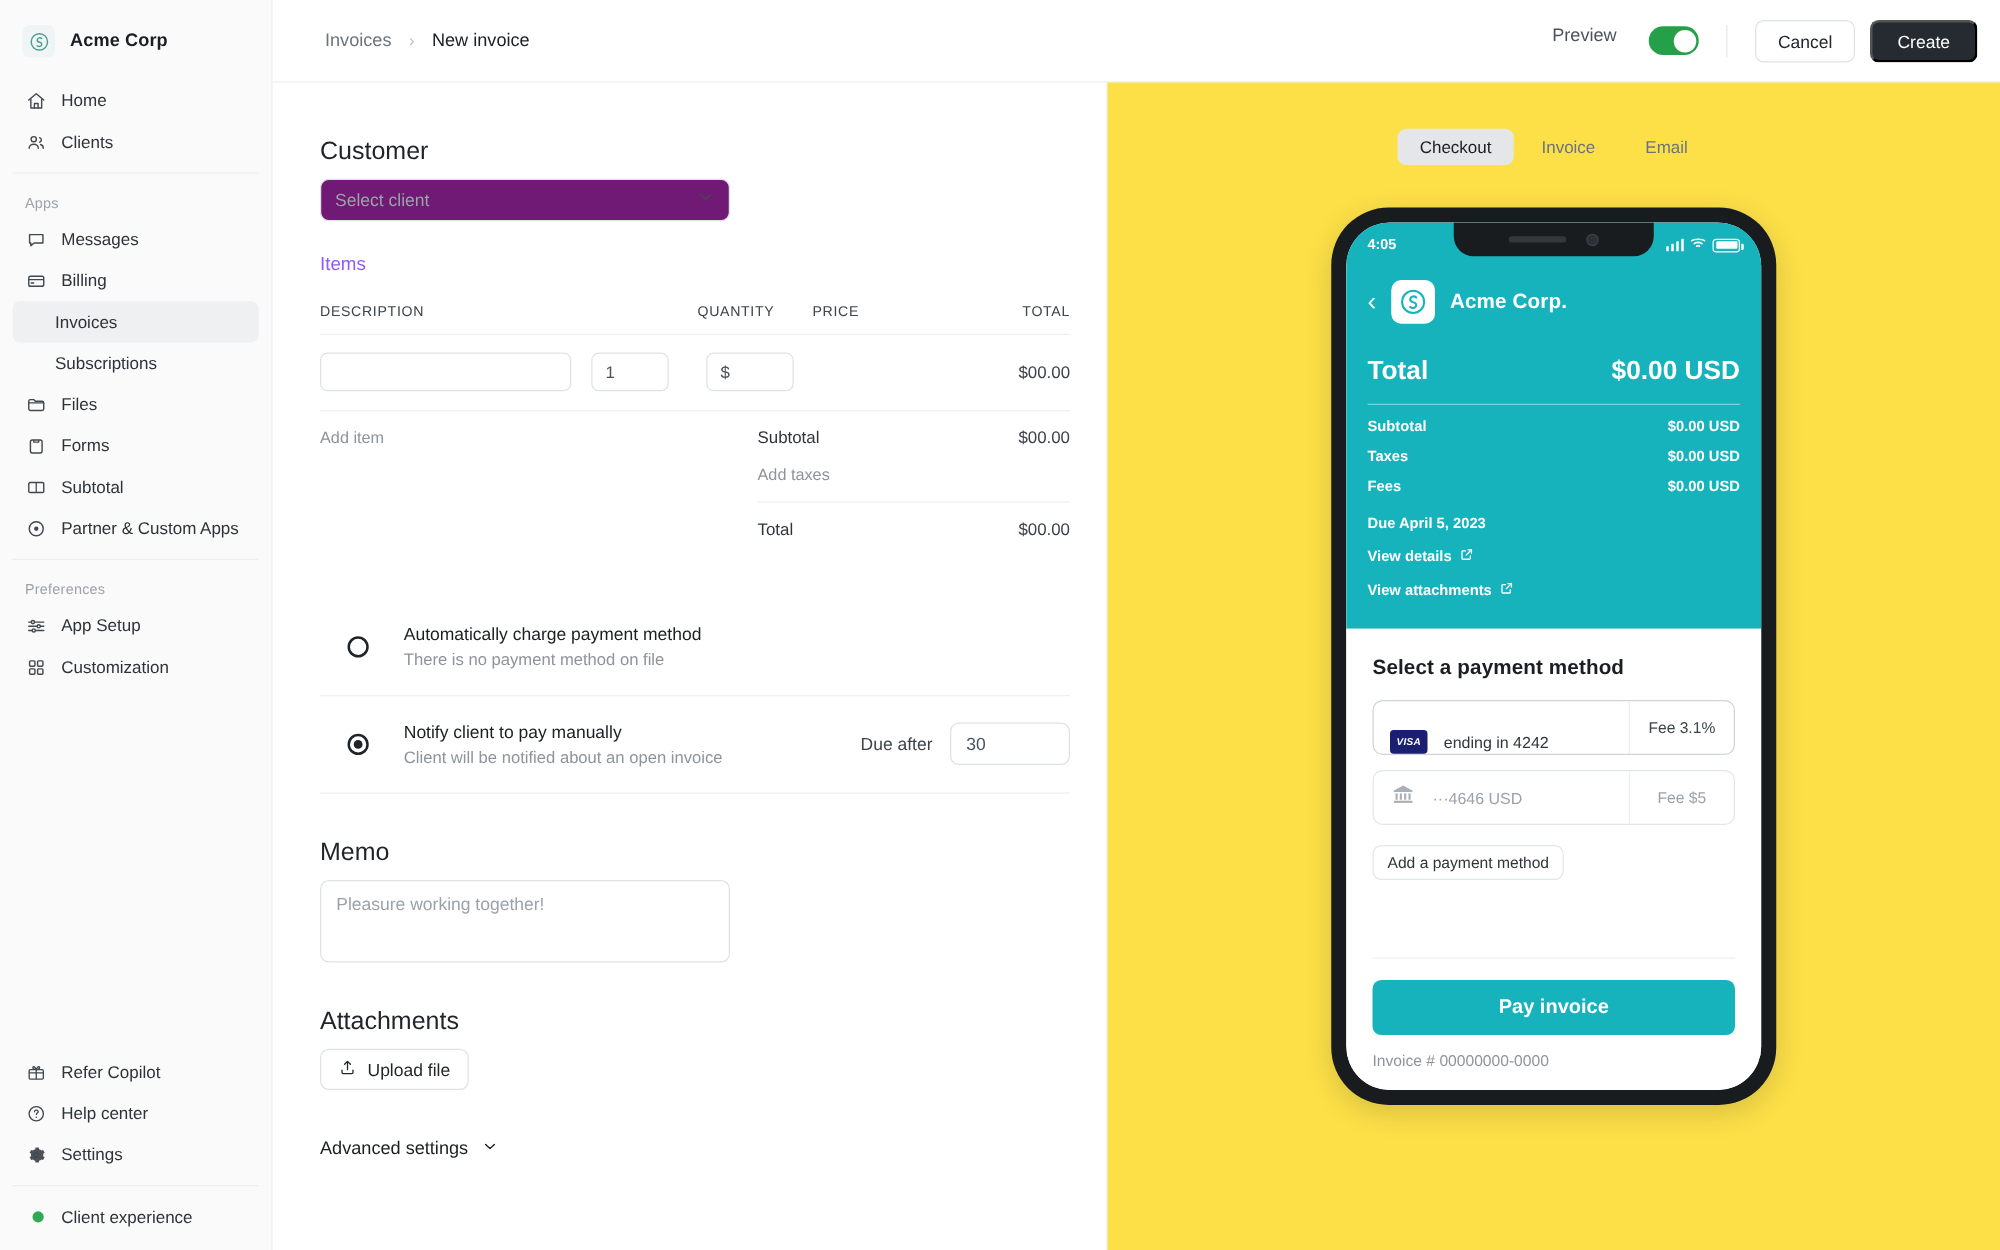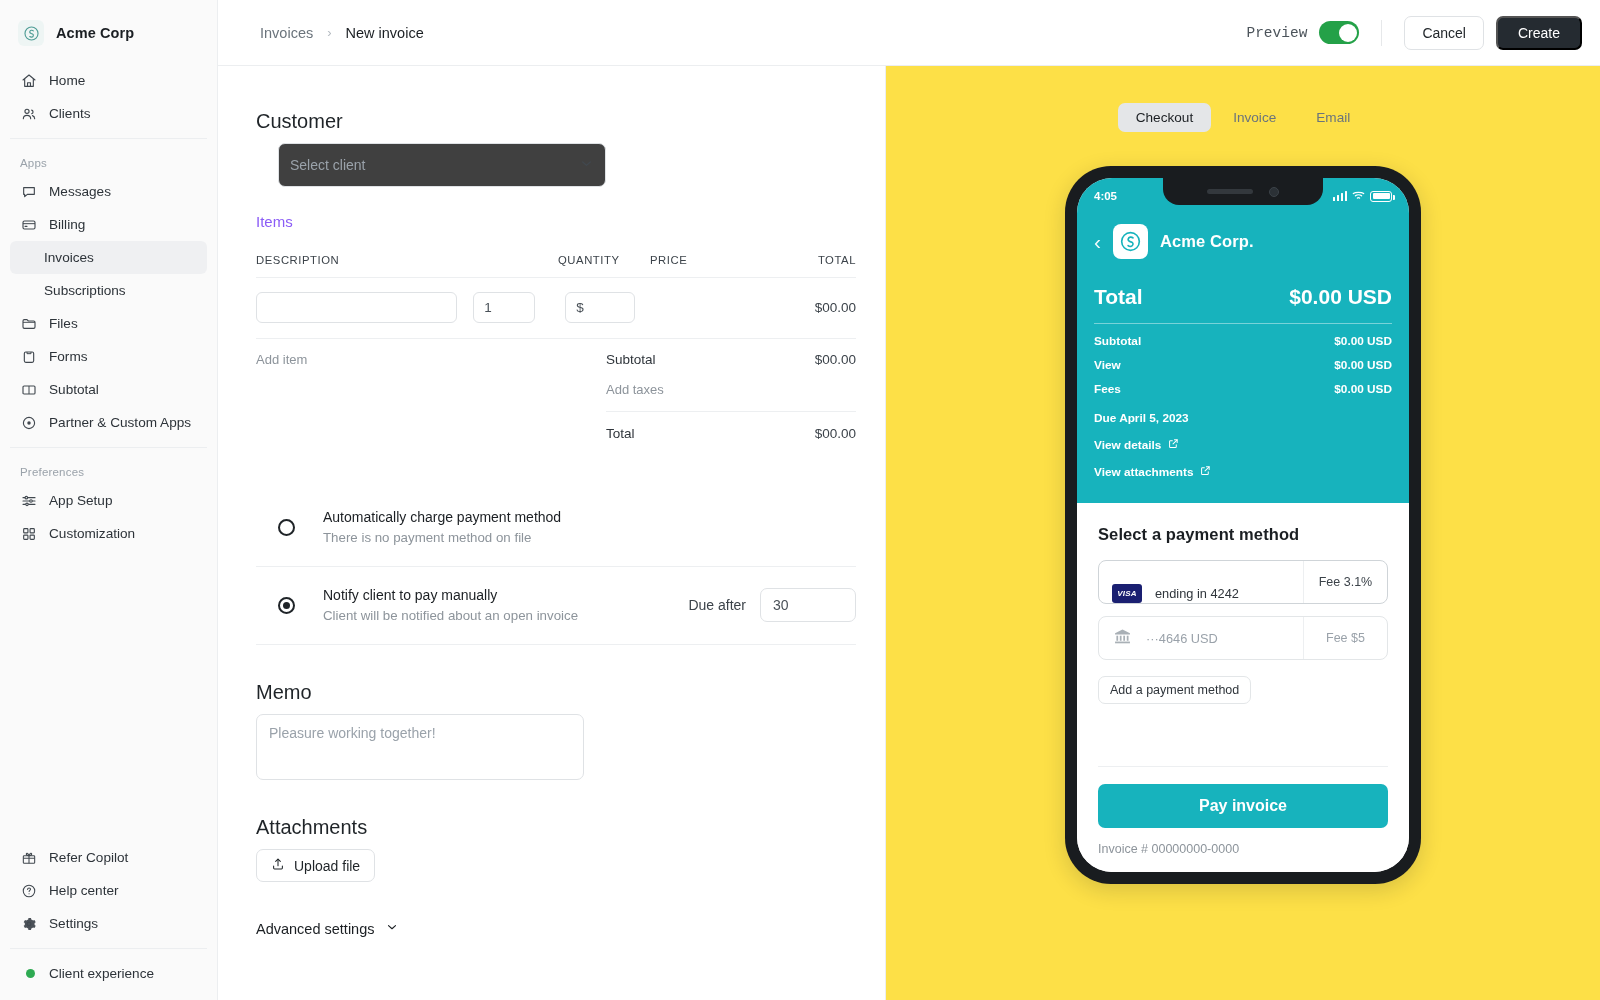--- a/index.html
+++ b/index.html
@@ -61,21 +61,21 @@
     border-bottom: 1px solid #eceef0;
     display: flex; align-items: center; justify-content: space-between;
     padding: 0 18px 0 42px; background: #fff;
   }
   .crumbs { display: flex; align-items: center; gap: 14px; font-size: 14.5px; }
   .crumb-link { color: #6b747c; cursor: pointer; }
   .crumb-sep { color: #b3bac0; font-size: 13px; }
   .crumb-cur { color: #1b1f23; }
 
   .topright { display: flex; align-items: center; gap: 0; }
-  .preview-wrap { display: flex; align-items: center; gap: 12px; padding-right: 22px; font-family: Liberation Mono, monospace; }
+  .preview-wrap { display: flex; align-items: flex-start; gap: 26px; padding-right: 22px; }
   .preview-label { font-size: 14.5px; color: #4c545b; }
   .toggle {
     width: 40px; height: 23px; border-radius: 12px; background: #24a148;
     position: relative; cursor: pointer;
   }
   .toggle .knob {
     position: absolute; top: 2.5px; right: 2.5px;
     width: 18px; height: 18px; border-radius: 50%; background: #fff;
   }
   .vsep { width: 1px; height: 26px; background: #e6e8ea; margin-right: 22px; }
@@ -90,23 +90,23 @@
 
   
   .form-col {
     flex: 0 0 668px; width: 668px;
     border-right: 1px solid #eceef0;
     padding: 44px 0 0 38px;
     overflow: hidden;
   }
   .fieldlabel { font-size: 20px; color: #1f2428; margin-bottom: 10px; }
   .select {
-    width: 328px; height: 44px; border: 1px solid #dfe2e5; border-radius: 7px;
-    background: #404040; display: flex; align-items: center; justify-content: space-between;
-    padding: 0 11px; cursor: pointer; margin-left: 22px;
+    width: 328px; height: 34px; border: 1px solid #dfe2e5; border-radius: 7px;
+    background: #701a75; display: flex; align-items: center; justify-content: space-between;
+    padding: 0 11px; cursor: pointer;
   }
   .select .ph { font-size: 14px; color: #9aa2aa; }
   .sec-title { font-size: 15px; color: #8b5cf6; }
 
   .items { width: 600px; margin-top: 26px; }
   .items-head {
     display: flex; align-items: flex-end; font-size: 11.3px; color: #3c434a;
     letter-spacing: .55px; padding-bottom: 11px; border-bottom: 1px solid #edeff1;
   }
   .c-desc { flex: 1 1 auto; }
@@ -571,21 +571,21 @@
               <div class="total-line">
                 <span class="total-label">Total</span>
                 <span class="total-val">$0.00 USD</span>
               </div>
 
               <div class="sumrow">
                 <span>Subtotal</span>
                 <span>$0.00 USD</span>
               </div>
               <div class="sumrow">
-                <span>View</span>
+                <span>Taxes</span>
                 <span>$0.00 USD</span>
               </div>
               <div class="sumrow">
                 <span>Fees</span>
                 <span>$0.00 USD</span>
               </div>
 
               <div class="duedate">Due April 5, 2023</div>
 
               <div class="viewlink">

